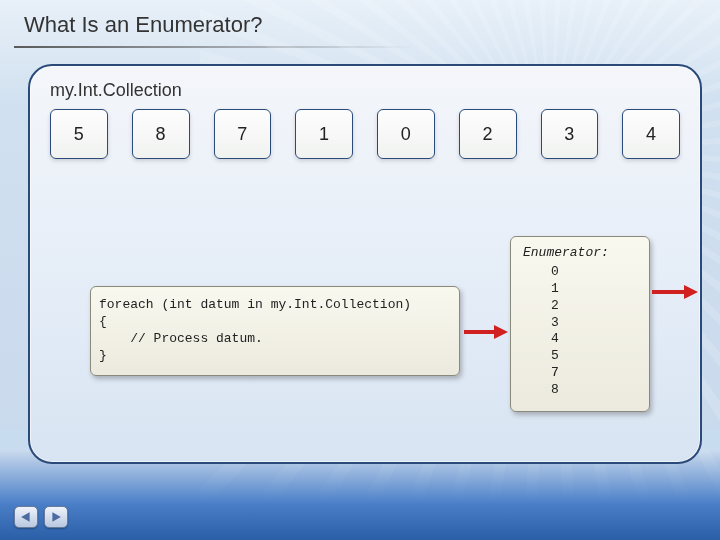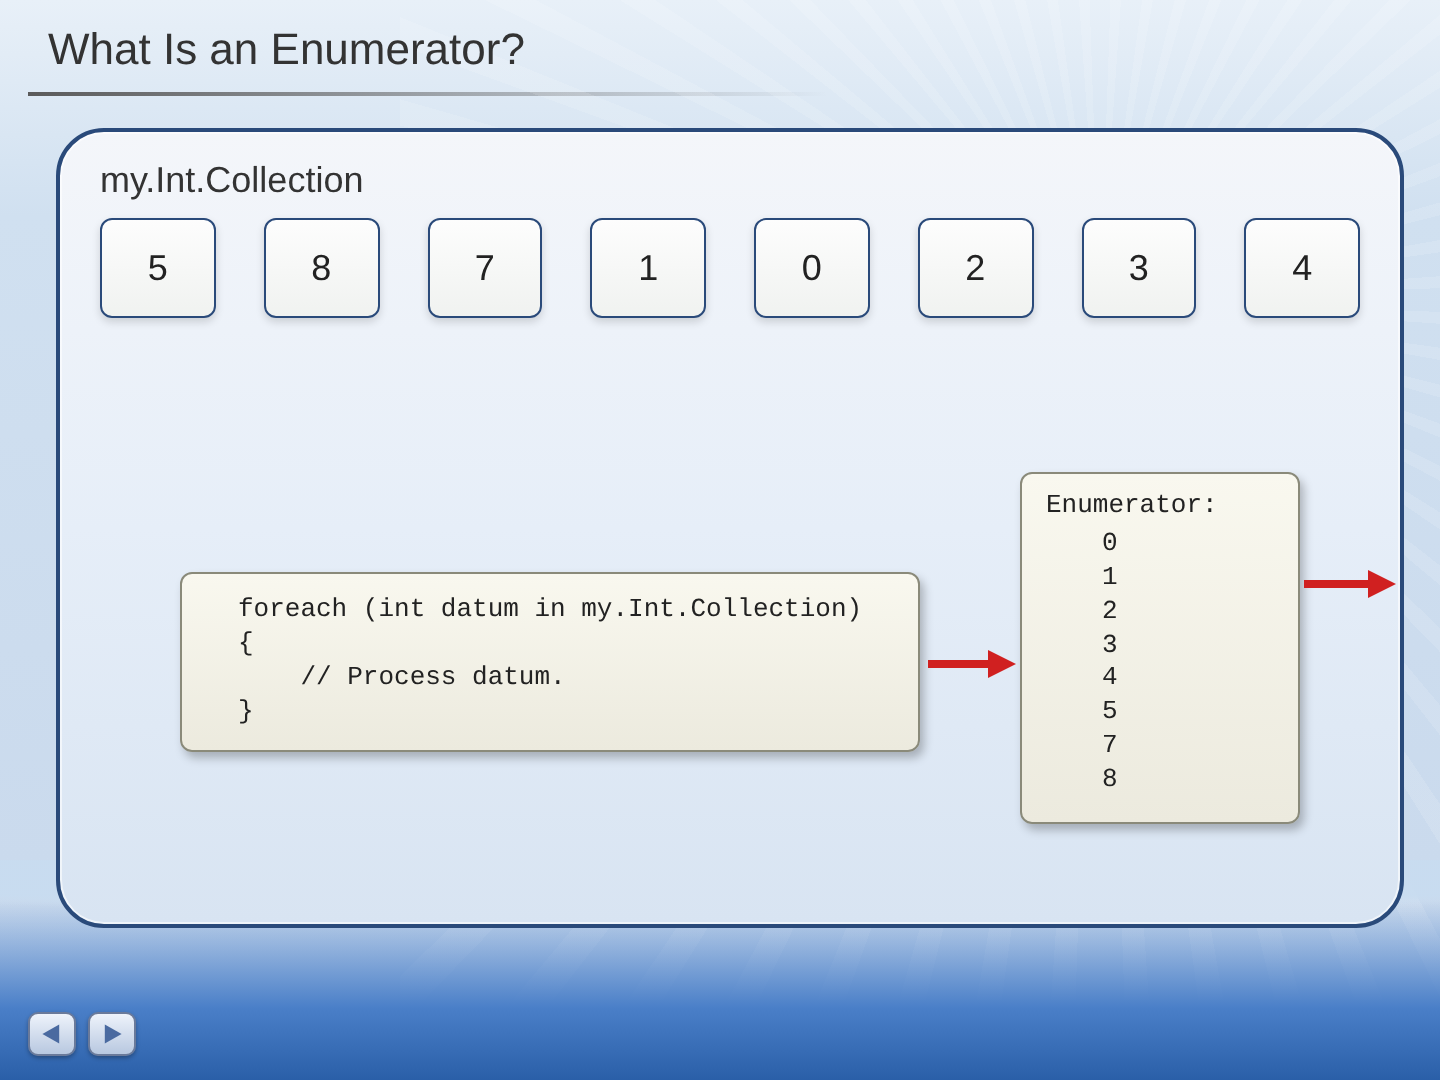--- a/index.html
+++ b/index.html
@@ -80,21 +80,21 @@
     justify-content: center;
     font-family: Verdana, sans-serif;
     font-size: 18px;
     color: #222;
     box-shadow: 0 2px 4px rgba(0,0,0,0.15);
   }
   .code-box {
     position: absolute;
     top: 220px; left: 60px;
     width: 370px;
-    padding: 10px 28px;
+    padding: 10px 8px;
     background: linear-gradient(180deg, #f9f8ef 0%, #eceade 100%);
     border: 1px solid #8a8a7a;
     border-radius: 6px;
     box-shadow: 2px 3px 5px rgba(0,0,0,0.25);
     font-family: "Courier New", monospace;
     font-size: 13px;
     color: #222;
     white-space: pre;
     line-height: 1.3;
   }
@@ -105,21 +105,21 @@
     padding: 8px 12px 12px 12px;
     background: linear-gradient(180deg, #f9f8ef 0%, #eceade 100%);
     border: 1px solid #8a8a7a;
     border-radius: 6px;
     box-shadow: 2px 3px 5px rgba(0,0,0,0.25);
     font-family: "Courier New", monospace;
     font-size: 13px;
     color: #222;
     line-height: 1.3;
   }
-  .enum-header { margin-bottom: 2px; }
+  .enum-header { margin-bottom: 2px; font-style: italic; }
   .enum-val { padding-left: 28px; }
   .arrow {
     position: absolute;
     height: 0;
   }
   .arrow .shaft {
     position: absolute;
     height: 4px;
     background: #d02020;
     top: -2px;

